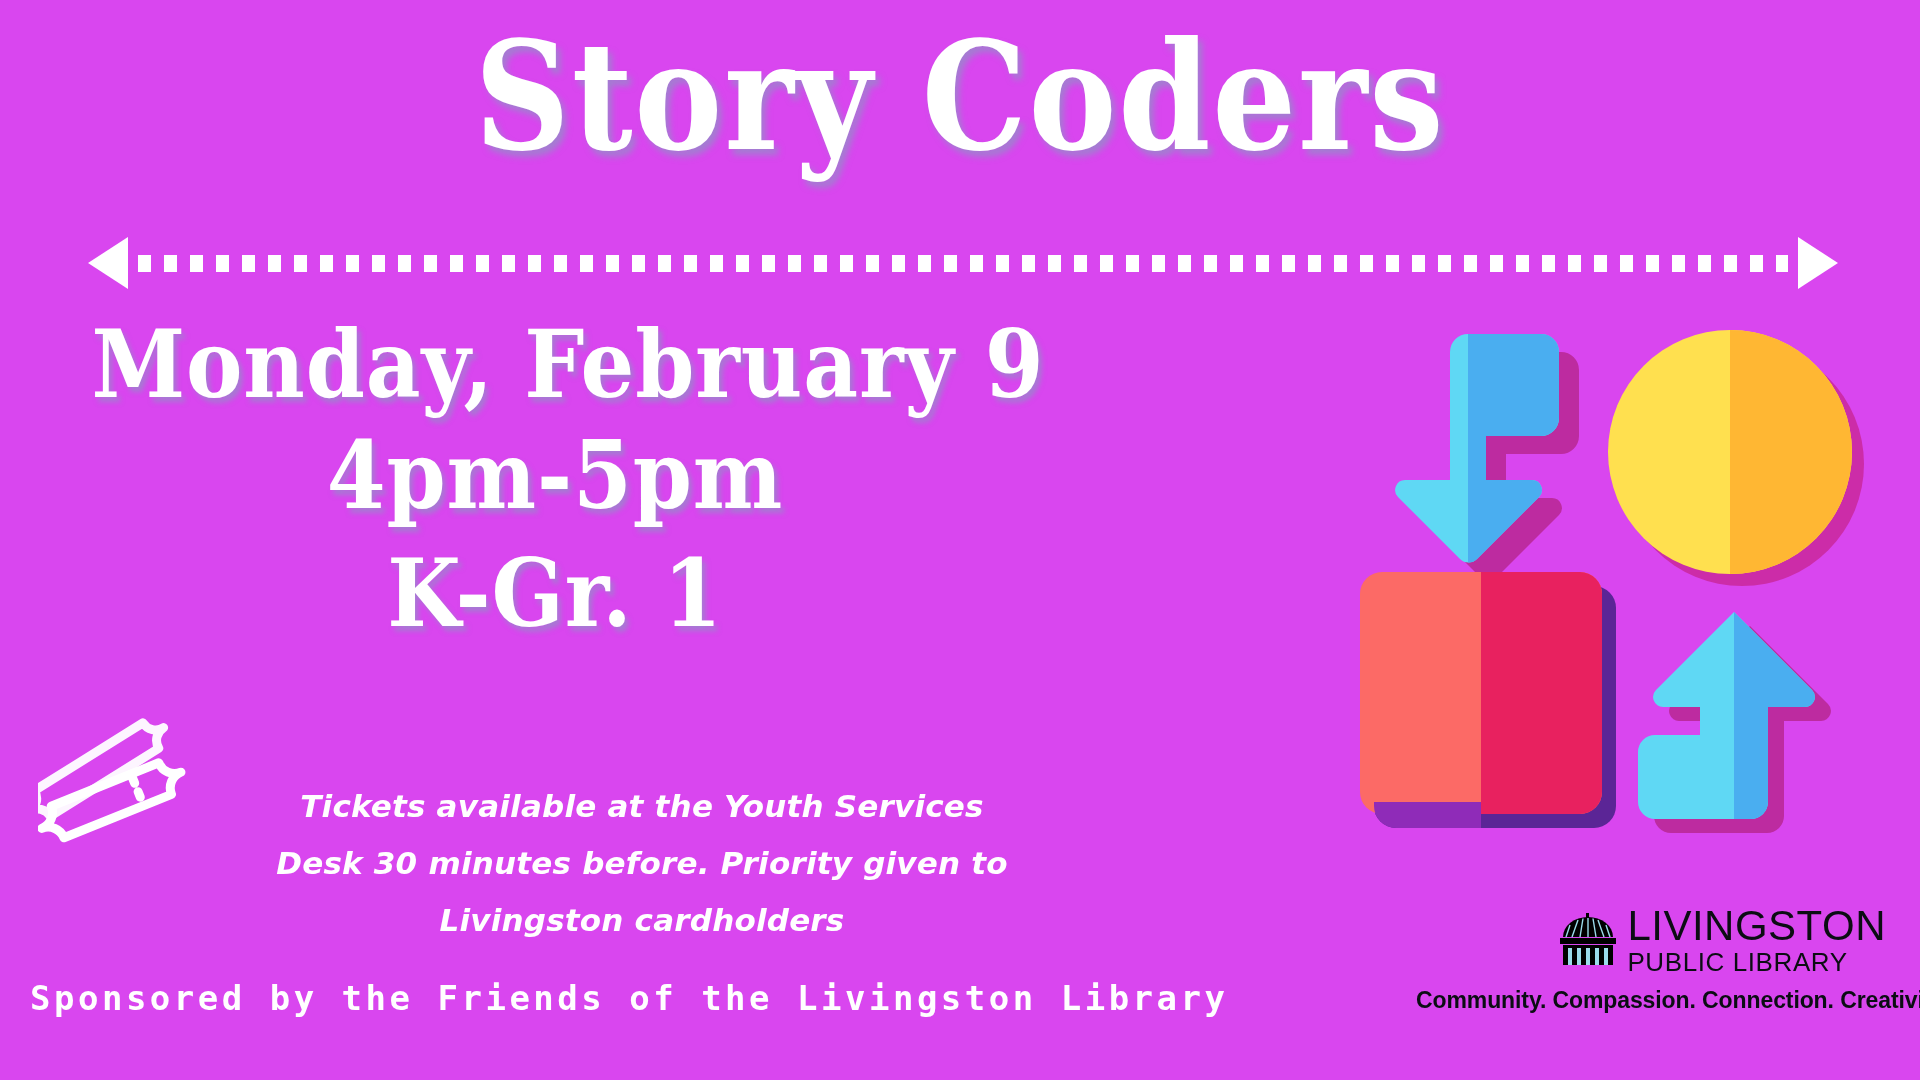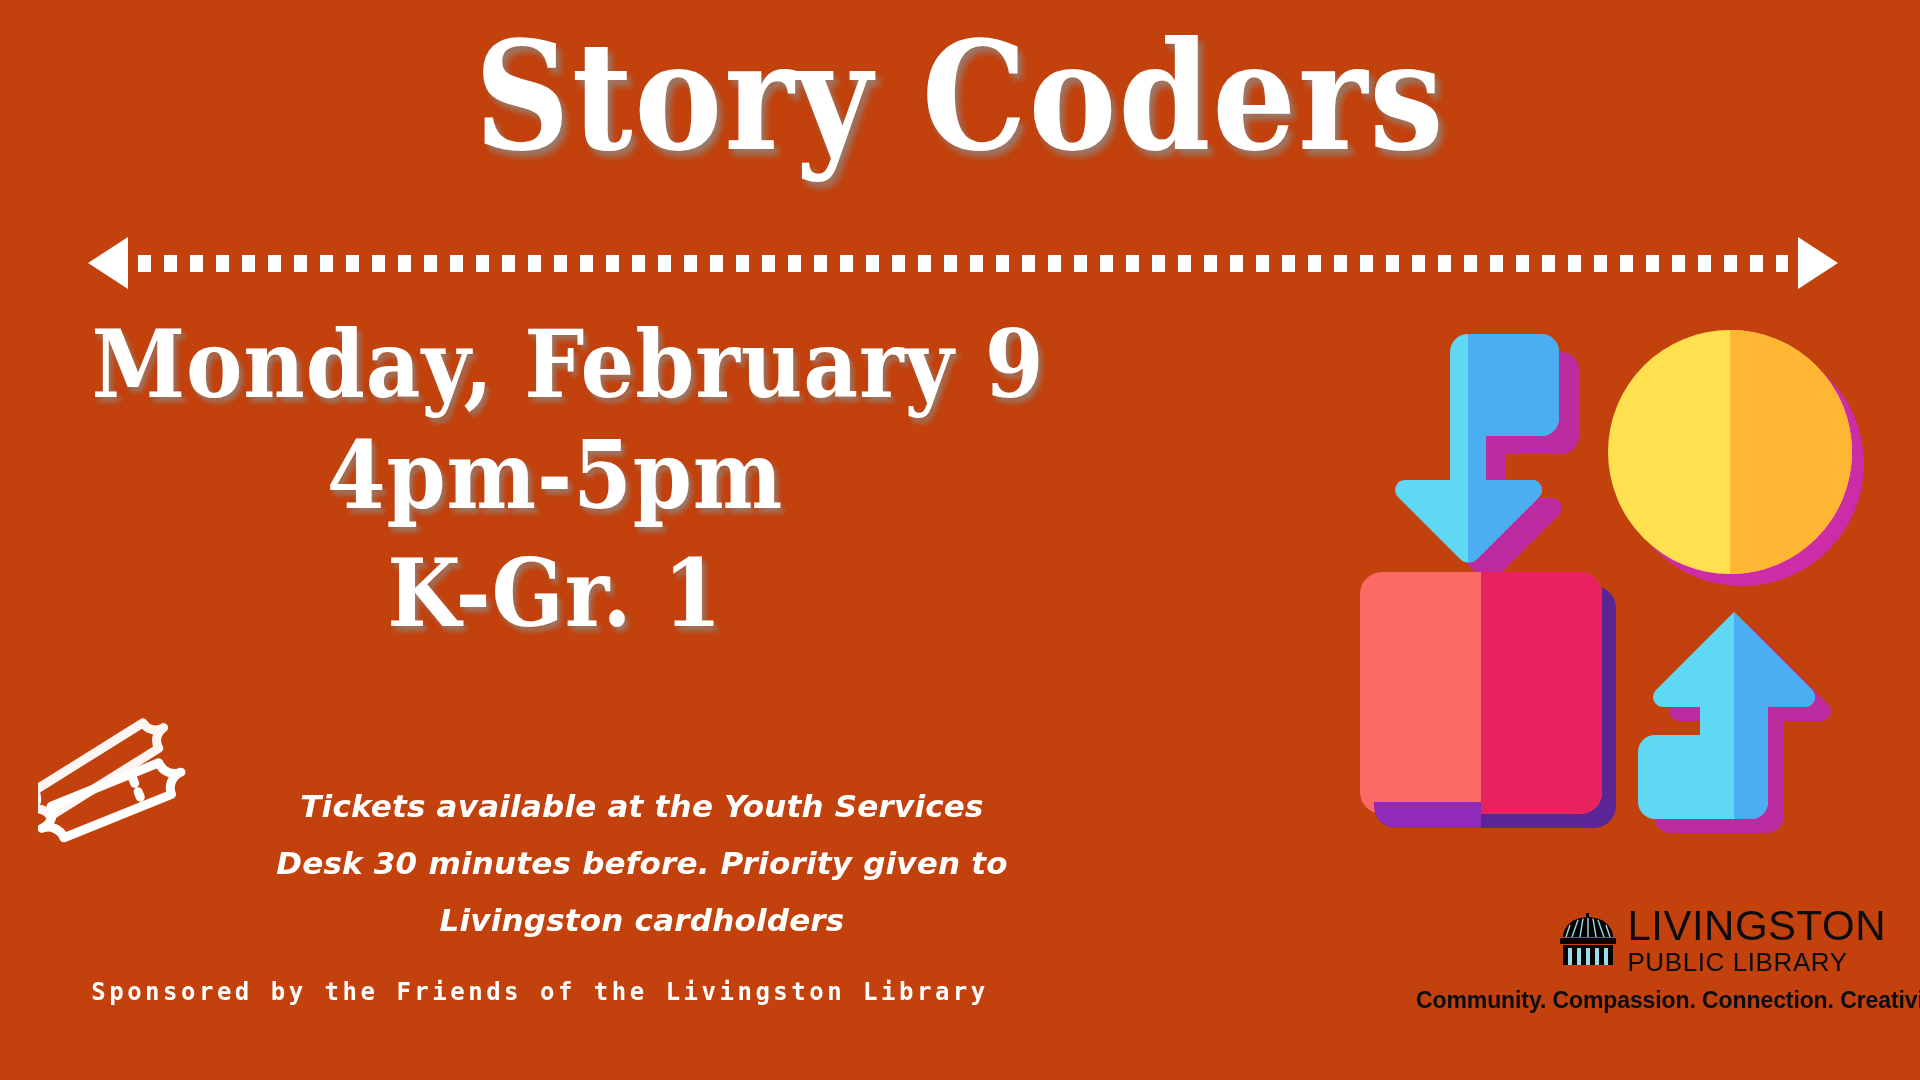--- a/index.html
+++ b/index.html
@@ -5,21 +5,21 @@
   html, body {
     margin: 0;
     padding: 0;
     background: #fff;
   }
   #poster {
     position: relative;
     width: 1920px;
     height: 1080px;
     overflow: hidden;
-    background: #c2410c;
+    background: #d946ef;
     font-family: "DejaVu Sans", sans-serif;
   }
 
   
   .title {
     position: absolute;
     top: 18px;
     left: 0;
     width: 1920px;
     text-align: center;
@@ -109,21 +109,21 @@
   }
 
   .sponsor {
     position: absolute;
     left: 30px;
     top: 978px;
     width: 1020px;
     text-align: center;
     font-family: "DejaVu Sans Mono", monospace;
     font-weight: 700;
-    font-size: 24px;
+    font-size: 34px;
     color: #ffffff;
     letter-spacing: 3.5px;
     white-space: nowrap;
   }
 
   
   .ticket-icon {
     position: absolute;
     left: 38px;
     top: 690px;

